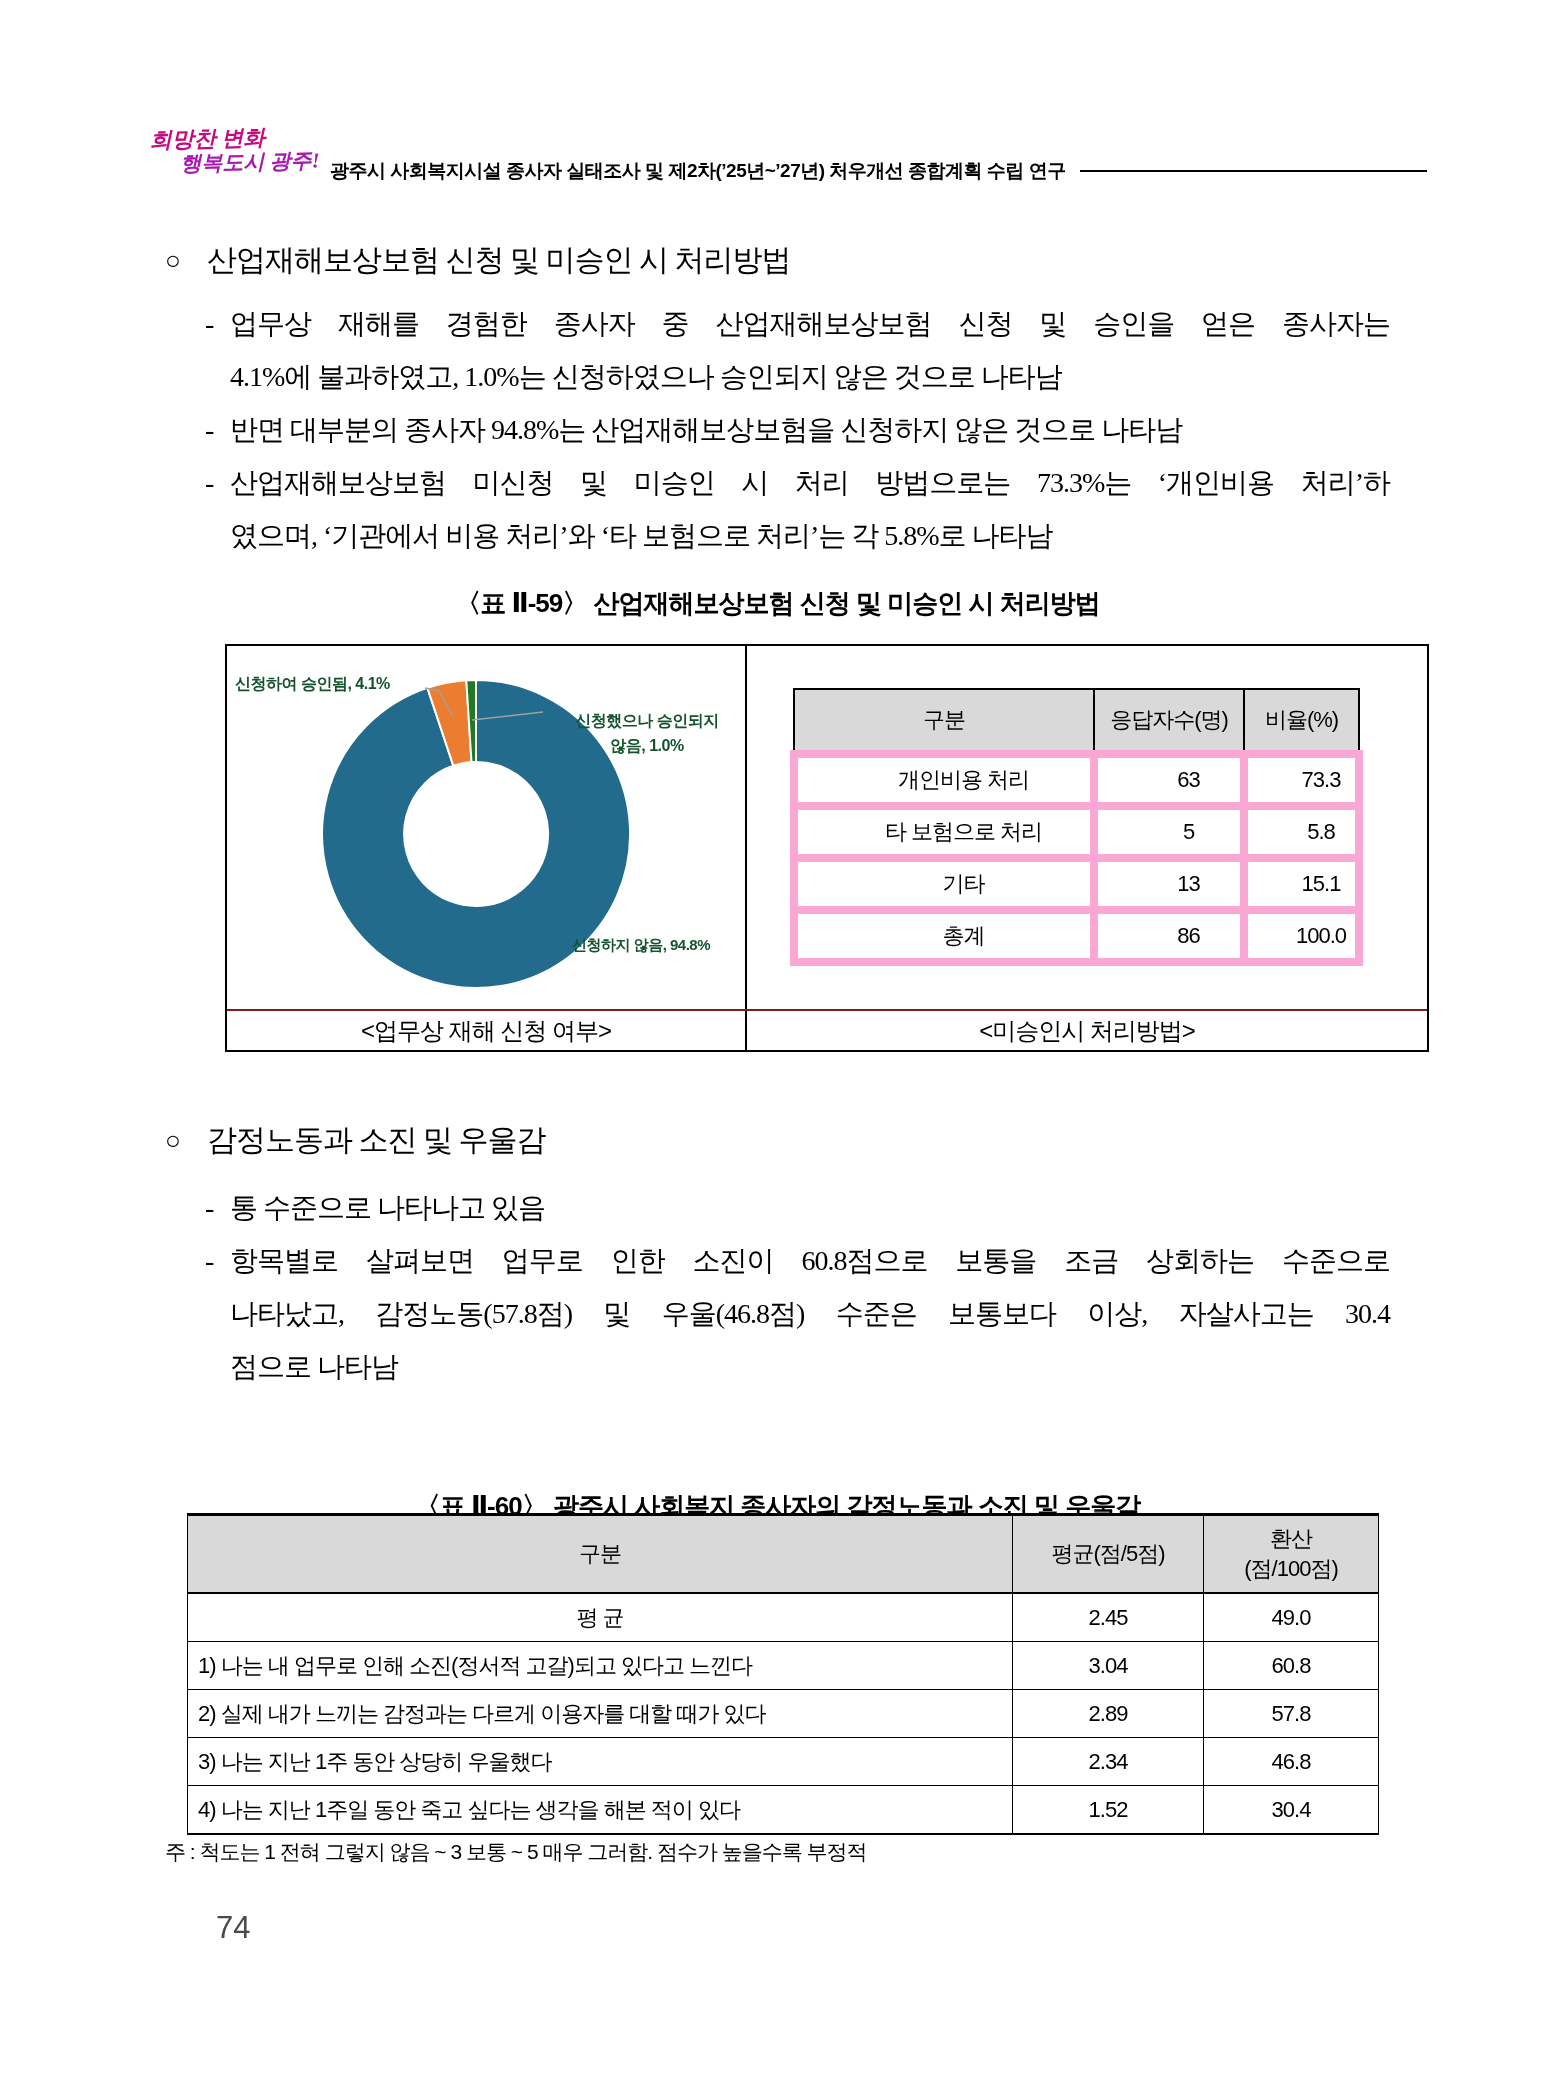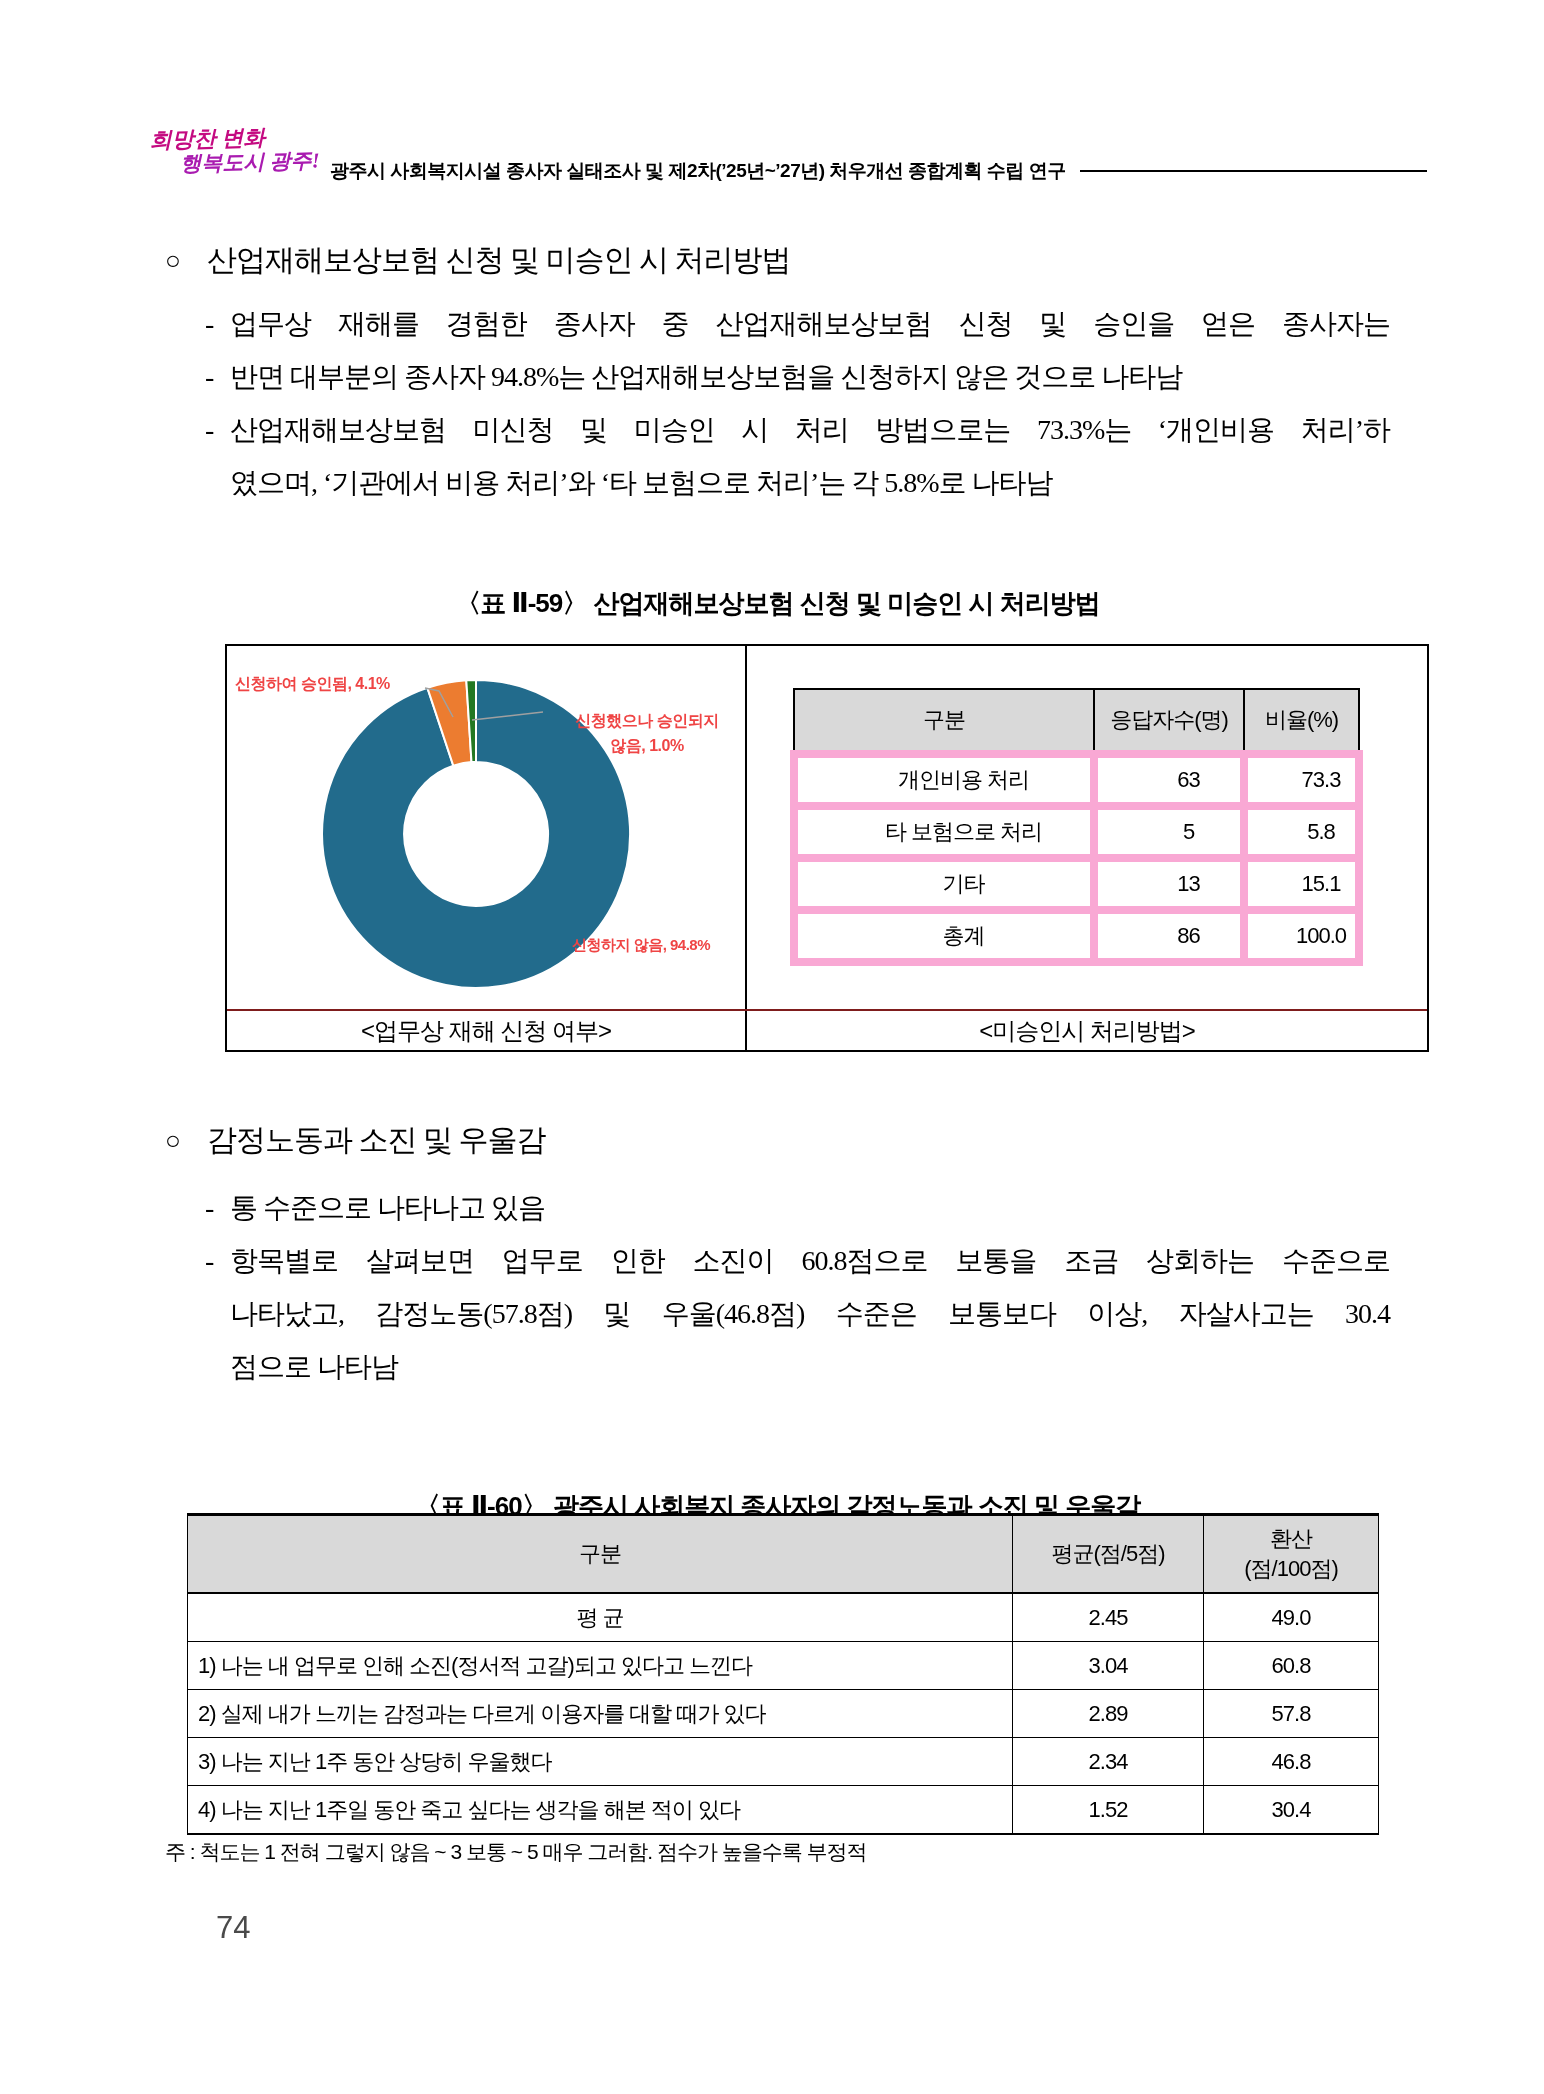--- a/index.html
+++ b/index.html
@@ -45,21 +45,21 @@
     border-top:2px solid #7f1d1d;display:flex;
     font-family:"Liberation Sans","DejaVu Sans",sans-serif;font-size:24px;letter-spacing:-1px;}
   #figure-captions .cap-left{width:518px;border-right:2px solid #000;
     display:flex;align-items:center;justify-content:center;}
   #figure-captions .cap-right{flex:1;display:flex;align-items:center;justify-content:center;}
 
   
   #donut-svg{position:absolute;left:0;top:0;}
   .chart-label{position:absolute;
     font-family:"Liberation Sans","DejaVu Sans",sans-serif;
-    font-weight:bold;color:#ef4444;letter-spacing:-0.5px;white-space:nowrap;}
+    font-weight:bold;color:#14532d;letter-spacing:-0.5px;white-space:nowrap;}
   #label-approved{left:8px;top:28px;font-size:16px;}
   #label-rejected{left:330px;top:48px;width:180px;font-size:16px;
     text-align:center;line-height:25px;white-space:normal;margin-top:14px;}
   #label-notapplied{left:345px;top:290px;font-size:15px;}
 
   
   #table1{position:absolute;left:790px;top:688px;width:565px;border-collapse:collapse;
     table-layout:fixed;font-family:"Liberation Sans","DejaVu Sans",sans-serif;
     font-size:22px;letter-spacing:-1px;background:#fff;}
   #table1 th{background:#d9d9d9;border:2px solid #000;height:58px;font-weight:normal;}
@@ -93,20 +93,21 @@
   <span id="header-rule"></span>
 </div>
 
 <div class="sec-heading" style="top:240px;">
   <span class="h-marker">○</span><span>산업재해보상보험 신청 및 미승인 시 처리방법</span>
 </div>
 <div class="bullets" style="top:297px;" id="s1-bullets">
     <div class="bullet">
       <span class="dash">-</span>
       <div class="line stretch">업무상 재해를 경험한 종사자 중 산업재해보상보험 신청 및 승인을 얻은 종사자는</div>
+      <div class="line">4.1%에 불과하였고, 1.0%는 신청하였으나 승인되지 않은 것으로 나타남</div>
     </div>
     <div class="bullet">
       <span class="dash">-</span>
       <div class="line">반면 대부분의 종사자 94.8%는 산업재해보상보험을 신청하지 않은 것으로 나타남</div>
     </div>
     <div class="bullet">
       <span class="dash">-</span>
       <div class="line stretch">산업재해보상보험 미신청 및 미승인 시 처리 방법으로는 73.3%는 ‘개인비용 처리’하</div>
       <div class="line">였으며, ‘기관에서 비용 처리’와 ‘타 보험으로 처리’는 각 5.8%로 나타남</div>
     </div>

